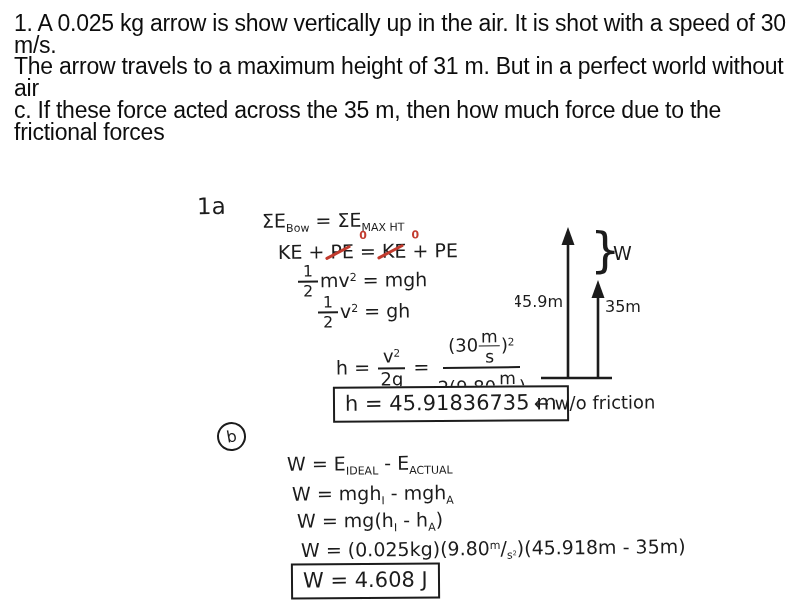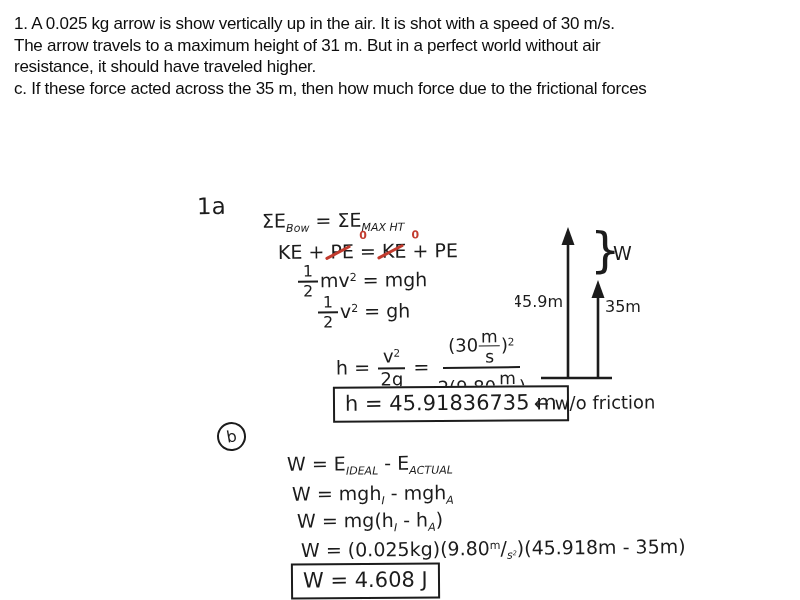--- a/index.html
+++ b/index.html
@@ -4,31 +4,31 @@
 <style>
   html,body { margin:0; padding:0; background:#fff; }
   .canvas {
     position:relative; width:800px; height:600px; background:#ffffff;
     font-family:"Liberation Sans", sans-serif; color:#141414; overflow:hidden;
   }
 
   
   .problem {
     position:absolute; left:14px; top:13px; width:775px;
-    font-size:17px; line-height:21.7px; letter-spacing:-0.25px;
+    font-size:23px; line-height:21.7px; letter-spacing:-0.25px;
     color:#0d0d0d; font-weight:400;
   }
 
   
   .hw {
     position:absolute; font-family:"DejaVu Sans", sans-serif;
     font-size:19px; color:#1c1c1c; white-space:nowrap;
     transform:rotate(-0.6deg);
   }
-  .hw sub { font-size:0.58em; vertical-align:-0.4em;font-style:italic; }
+  .hw sub { font-size:0.58em; vertical-align:-0.4em; }
   .hw sup { font-size:0.58em; vertical-align:0.55em; }
 
   .frac { display:inline-flex; flex-direction:column; align-items:center;
           vertical-align:middle; text-align:center; font-size:0.82em; line-height:1.05; margin:0 2px; }
   .frac > .num { border-bottom:2px solid #1c1c1c; padding:0 5px 1px; }
   .frac > .den { padding-top:1px; }
   .frac .frac { font-size:0.55em; margin:0 1px; }
   .frac .frac > .num { border-bottom:1.5px solid #1c1c1c; padding:0 2px; }
   .big .frac { font-size:0.95em; }
 
@@ -65,21 +65,20 @@
   svg text { font-family:"DejaVu Sans", sans-serif; fill:#1c1c1c; }
 </style>
 </head>
 <body>
 
 <div class="canvas">
 
   <div class="problem">
     <div>1.  A 0.025 kg arrow is show vertically up in the air. It is shot with a speed of 30 m/s.</div>
     <div>The arrow travels to a maximum height of 31 m. But in a perfect world without air</div>
-    <div>resistance, it should have traveled higher.</div>
     <div>c.  If these force acted across the 35 m, then how much force due to the frictional forces</div>
   </div>
 
   <div class="hw label-1a" style="left:197px;top:193px">1a</div>
 
   <div class="hw" style="left:262px;top:209px">ΣE<sub>Bow</sub> = ΣE<sub>MAX HT</sub></div>
 
   <div class="hw" style="left:278px;top:240px">KE + <span class="cancel">PE<span class="zero">0</span></span> = <span class="cancel">KE<span class="zero">0</span></span> + PE</div>
 
   <div class="hw" style="left:296px;top:263px"><span class="frac">

